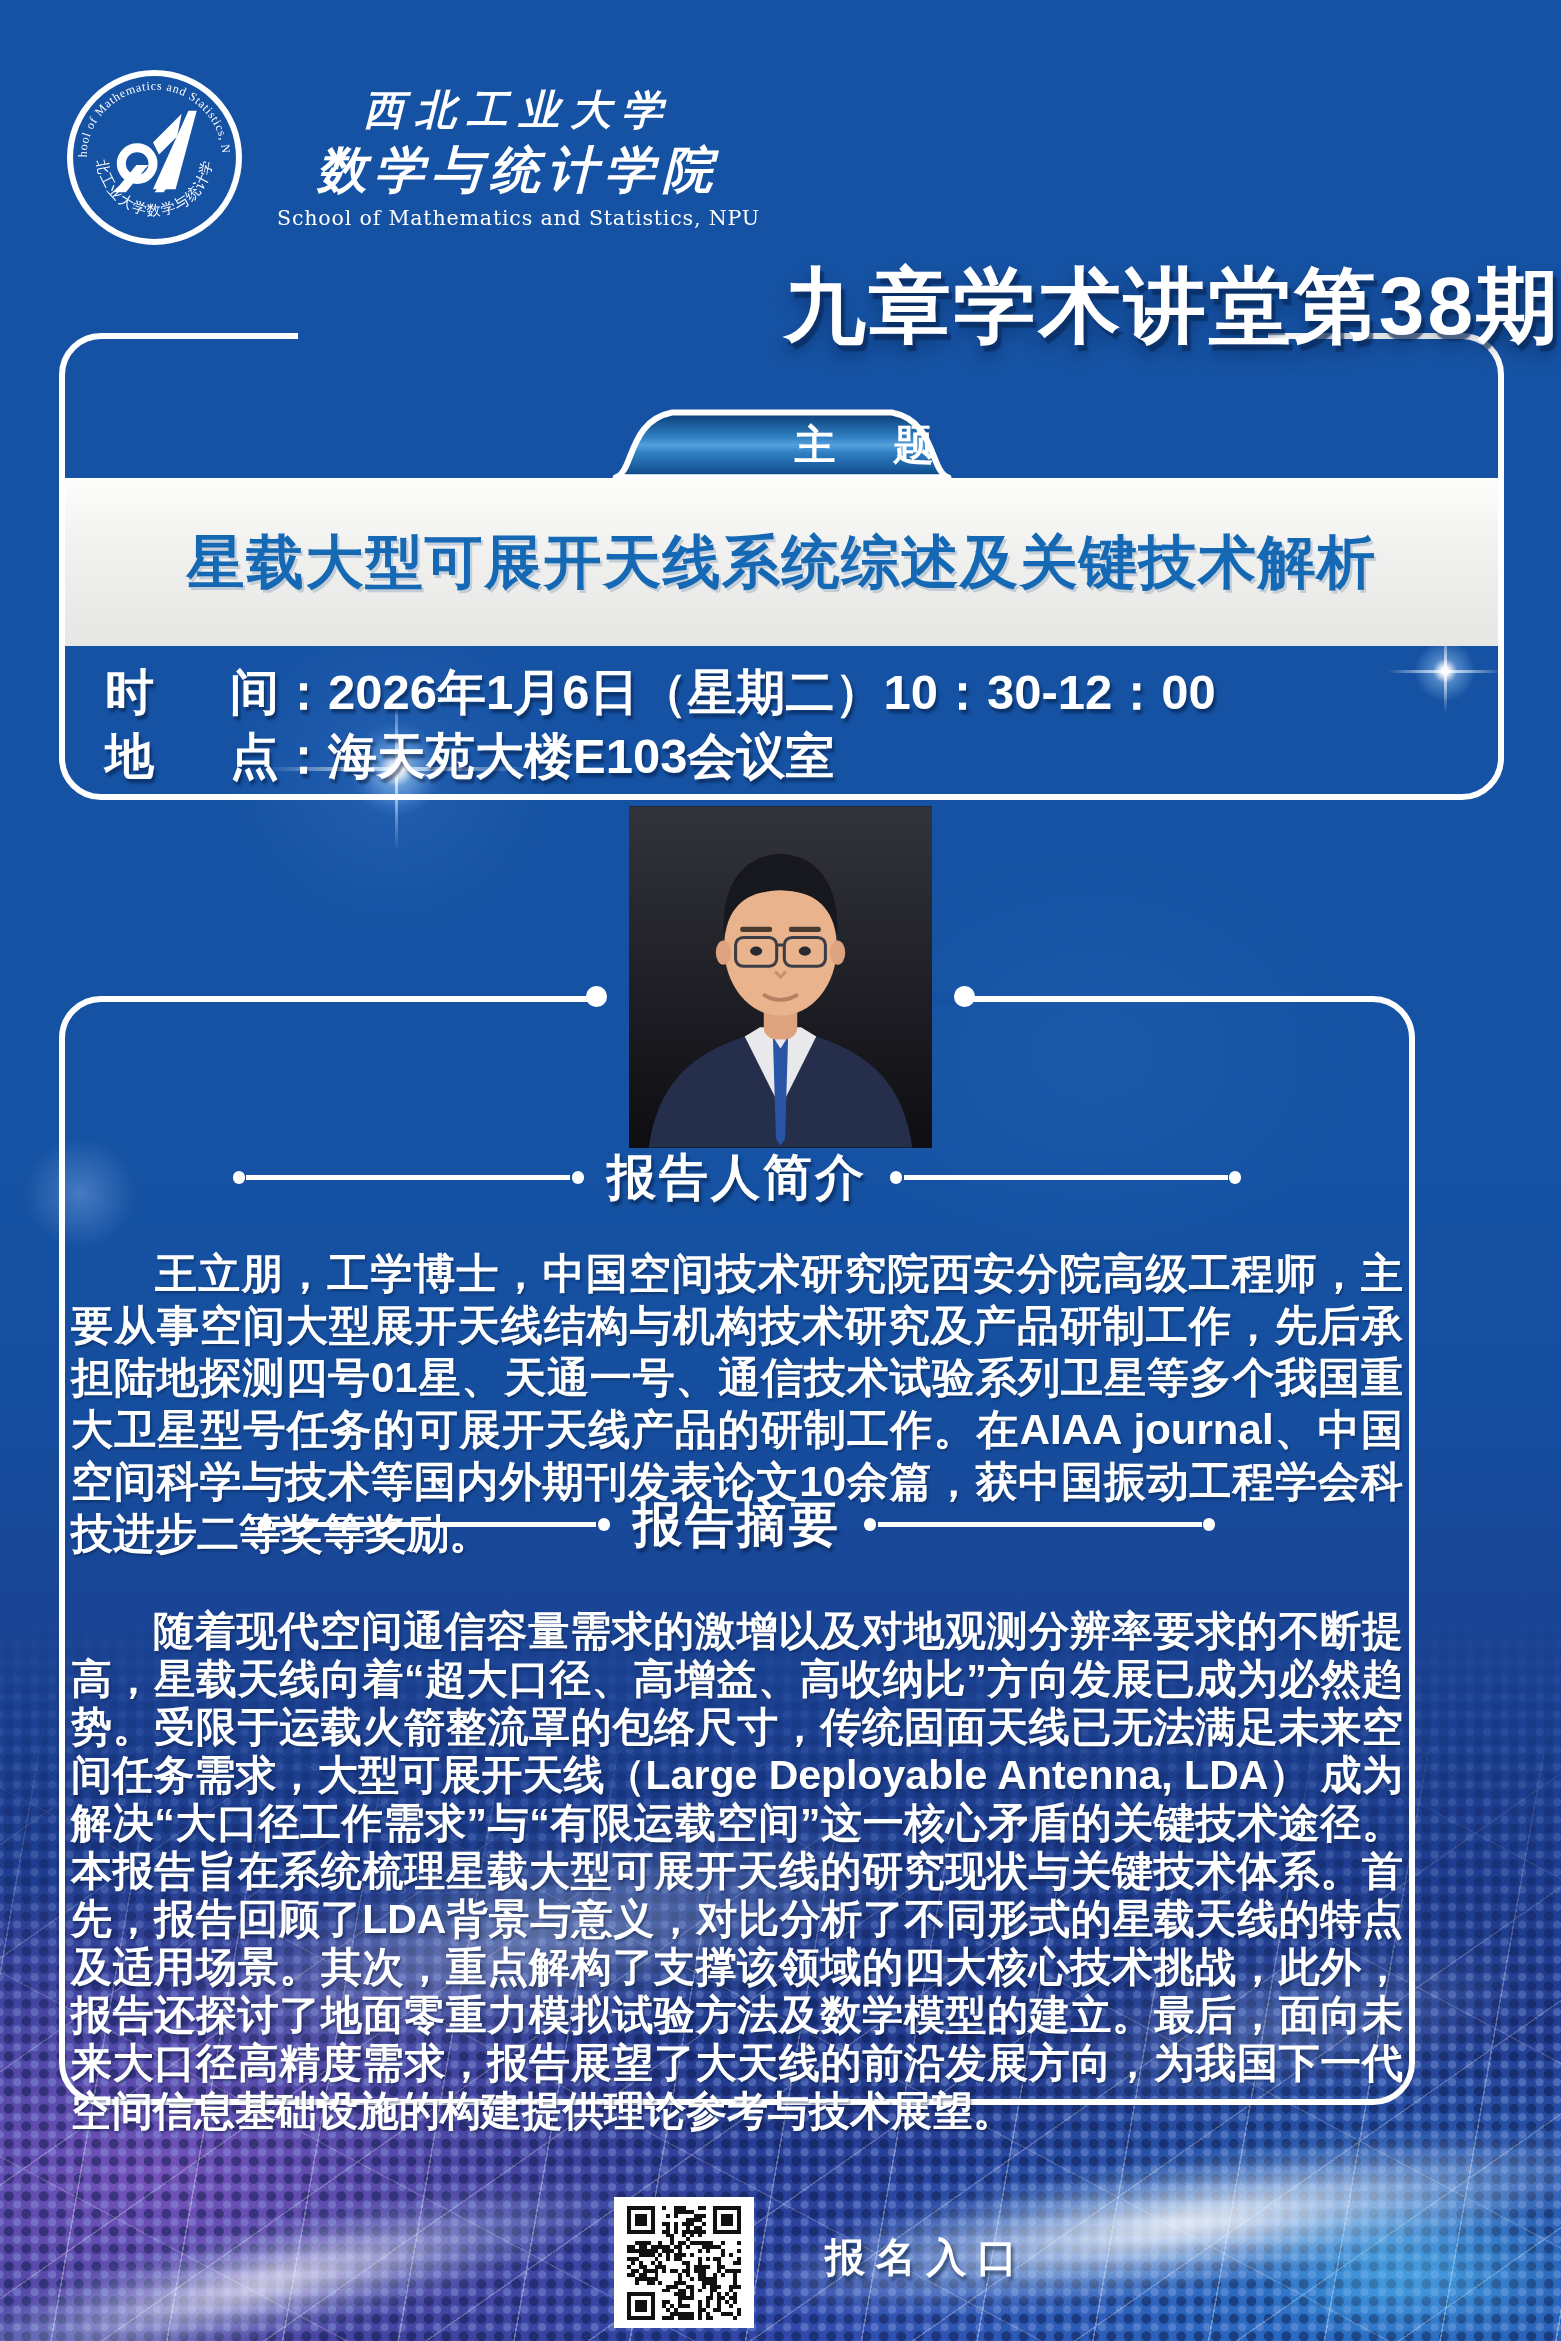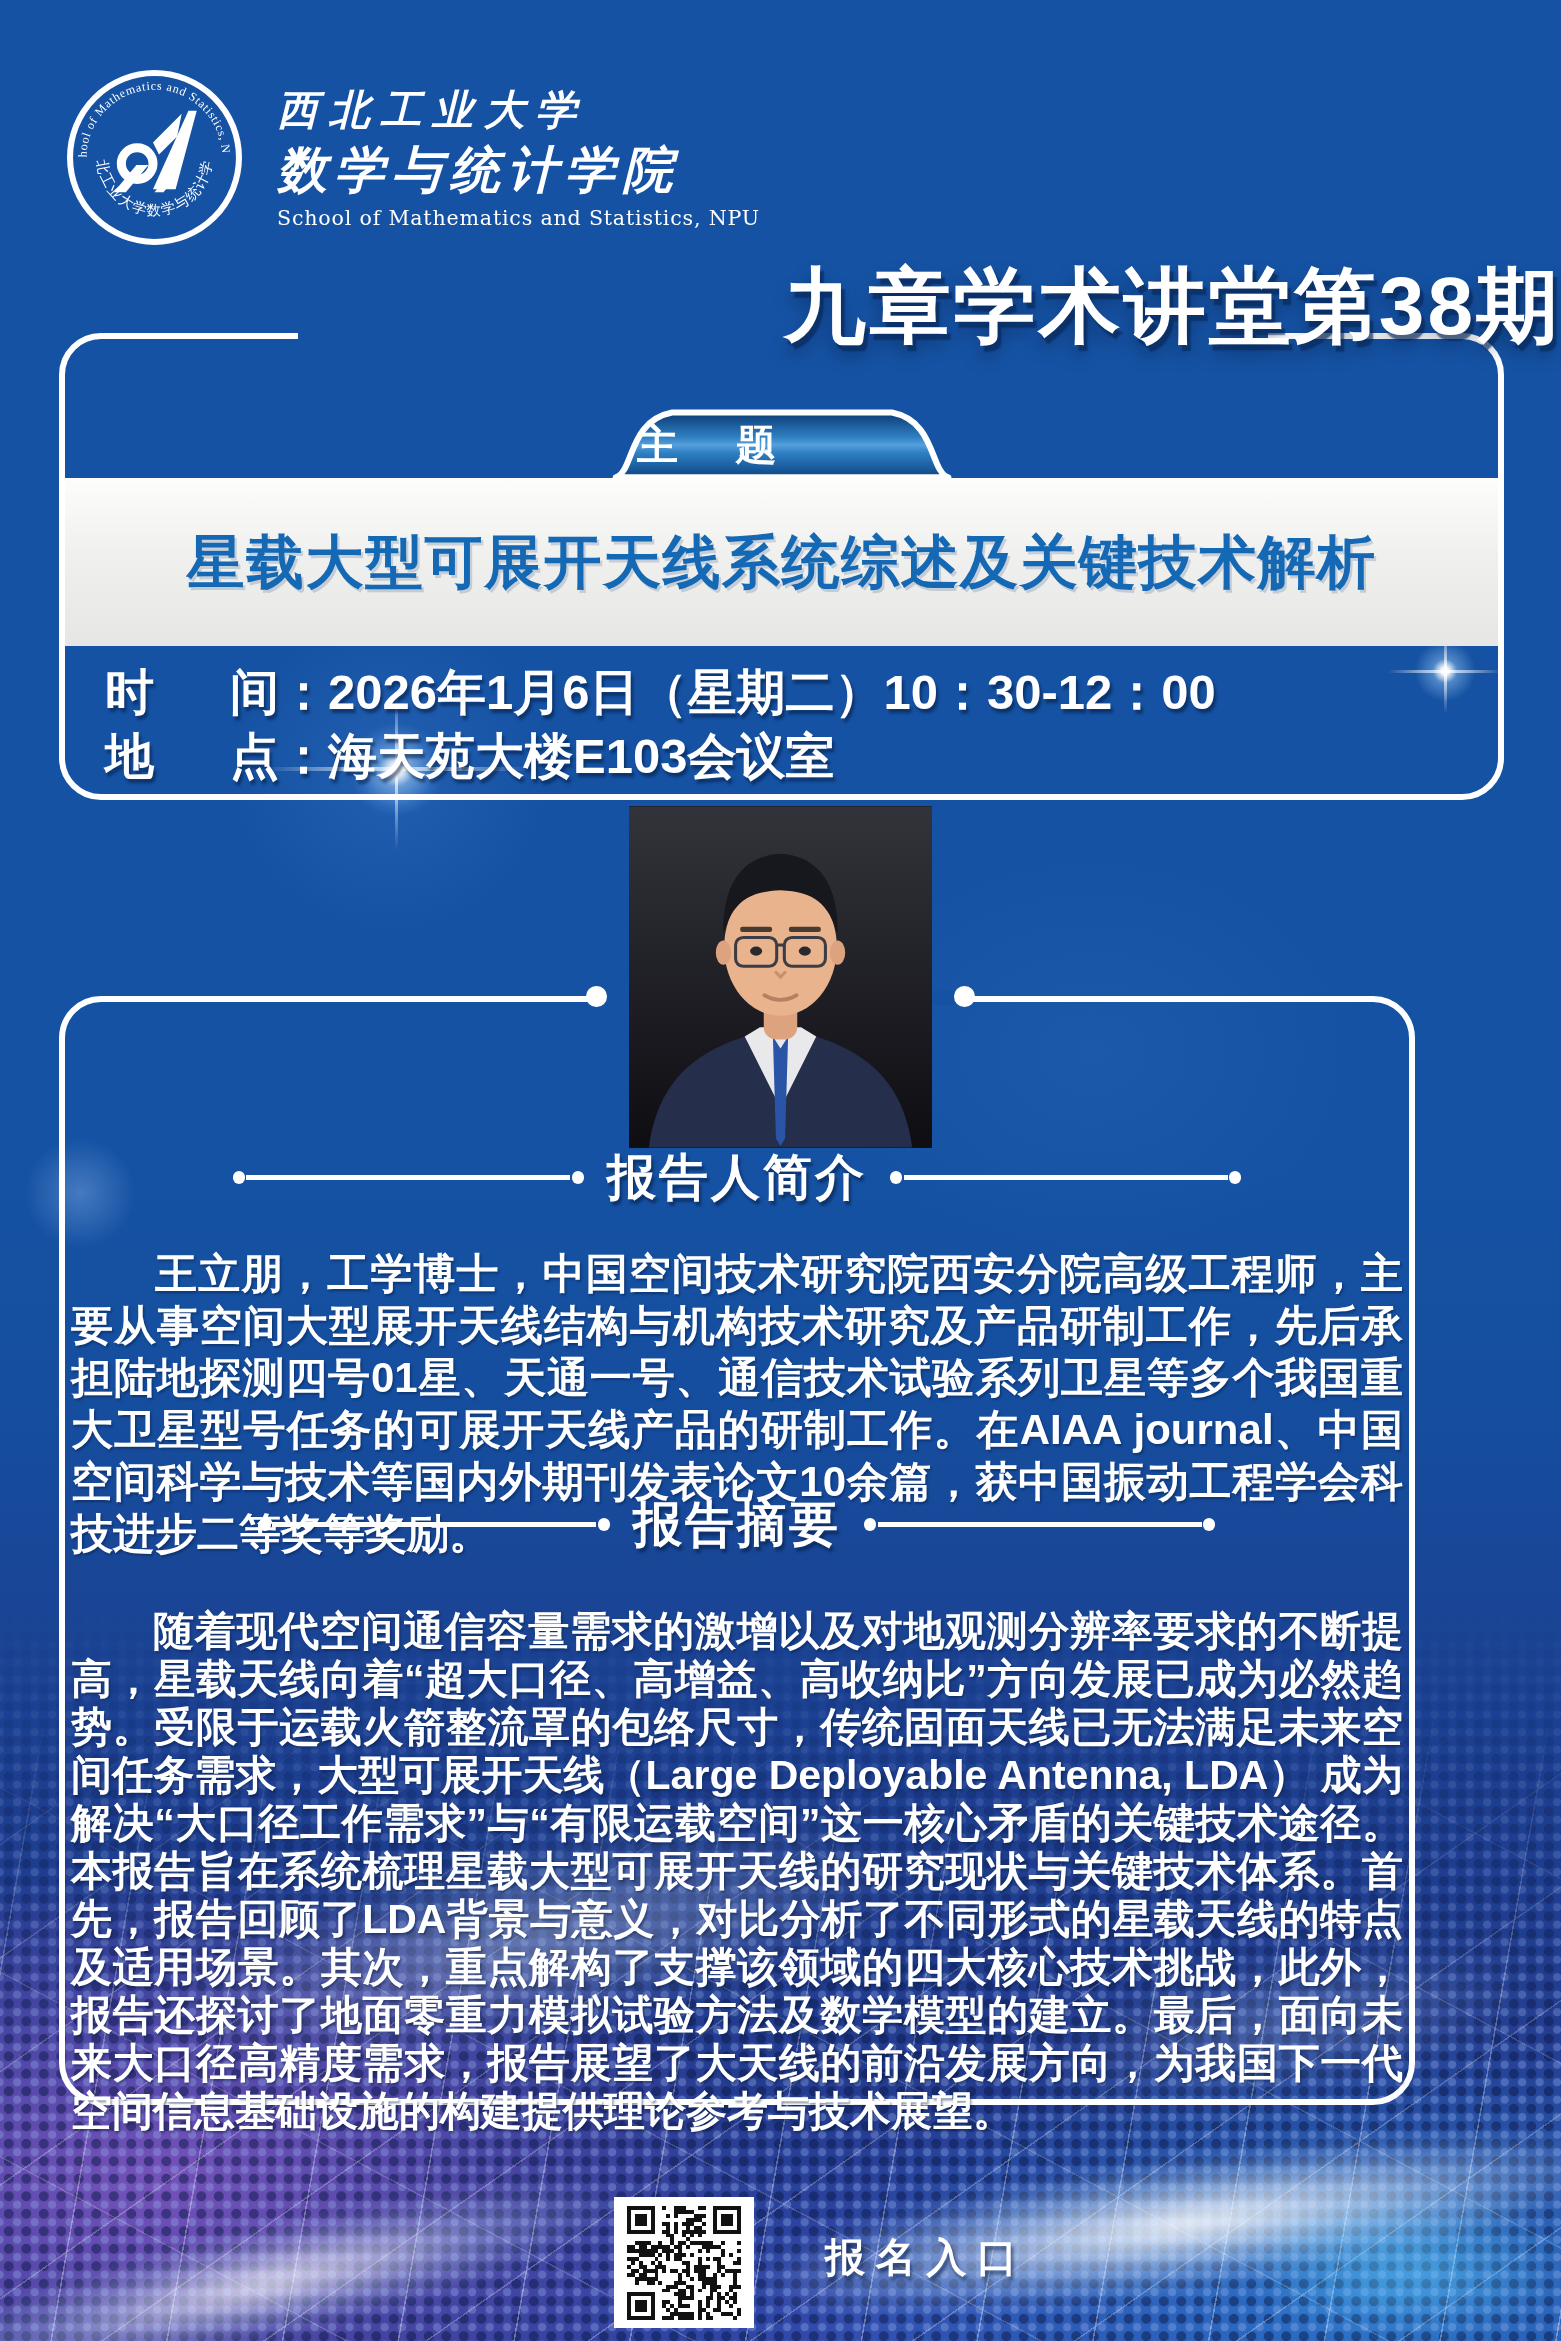--- a/index.html
+++ b/index.html
@@ -50,34 +50,34 @@
   .sp2 .core{inset:0;background:radial-gradient(circle,rgba(255,255,255,.95) 0 3.8px,rgba(170,215,255,.4) 12.2px,transparent 30.5px);}
   .sp2::before,.sp2::after{content:"";position:absolute;background:linear-gradient(90deg,transparent,rgba(255,255,255,.9),transparent);}
   .sp2::before{left:-19px;top:37px;width:114px;height:3px;}
   .sp2::after{left:37px;top:-3.8px;width:3px;height:84px;background:linear-gradient(180deg,transparent,rgba(255,255,255,.85),transparent);}
   .sp3{left:656px;top:1014px;width:91px;height:91px;}
   .sp3 .core{inset:0;background:radial-gradient(circle,rgba(190,220,255,.35),transparent 46px);}
   .sp4{left:23px;top:1136px;width:114px;height:114px;}
   .sp4 .core{inset:0;background:radial-gradient(circle,rgba(170,205,255,.33),transparent 55px);}
   
   .brand{position:absolute;left:64px;top:67px;display:flex;align-items:center;gap:32px;z-index:3;}
-  .brand-lines{display:flex;flex-direction:column;}
+  .brand-lines{display:flex;flex-direction:column;align-items:center;}
   .uni-cn{font-family:"DejaVu Serif","Liberation Serif",serif;font-style:italic;font-weight:bold;font-size:41px;letter-spacing:10.7px;line-height:56px;}
   .school-cn{font-family:"DejaVu Serif","Liberation Serif",serif;font-style:italic;font-weight:bold;font-size:50px;letter-spacing:7.6px;line-height:64px;}
   .school-en{font-family:"DejaVu Serif","Liberation Serif",serif;font-size:20.6px;letter-spacing:0.8px;line-height:32px;}
   
   .series-title{position:absolute;left:0;width:100%;top:252px;z-index:4;text-align:right;
     font-size:82px;font-weight:900;letter-spacing:3px;
     text-shadow:3.8px 6.1px 1.5px rgba(8,38,86,.65),0 10.7px 17px rgba(3,20,50,.4);}
   
   .box1{position:absolute;left:59px;top:333px;width:1445px;height:467px;box-sizing:border-box;
     border:6.1px solid #fff;border-radius:42px;z-index:3;}
   .box1-gap{position:absolute;left:233px;top:-12.2px;width:970px;height:15.2px;background:#1652a4;}
   .topic-badge{position:absolute;left:50%;transform:translateX(-50%);top:62px;width:351px;height:78px;}
-  .topic-badge .lbl{position:absolute;left:8px;right:0;top:17px;text-align:left;
+  .topic-badge .lbl{position:absolute;left:0;right:0;top:17px;text-align:right;
     font-size:41px;font-weight:800;letter-spacing:23px;text-indent:23px;}
   .band{position:absolute;left:0;right:0;top:139px;height:168px;
     background:linear-gradient(180deg,#fdfdfc 0%,#f0f0ee 45%,#e6e6e4 100%);}
   .topic-text{display:block;text-align:center;line-height:168px;font-size:58px;font-weight:800;
     color:#1468b4;letter-spacing:1.5px;text-shadow:2.3px 3px 0 rgba(12,60,120,.18);}
   .sched{position:absolute;left:40px;right:15.2px;top:322px;}
   .srow{height:64px;display:flex;align-items:center;font-size:49px;font-weight:800;
     text-shadow:2.3px 3.8px 3px rgba(4,26,62,.55);white-space:nowrap;}
   .slabel{width:174px;display:flex;justify-content:space-between;}
   

